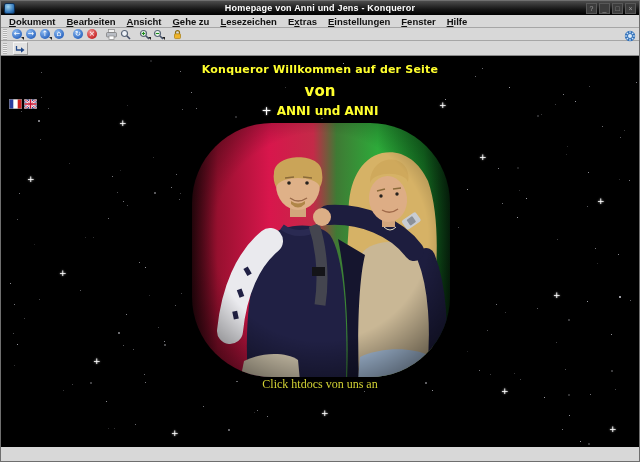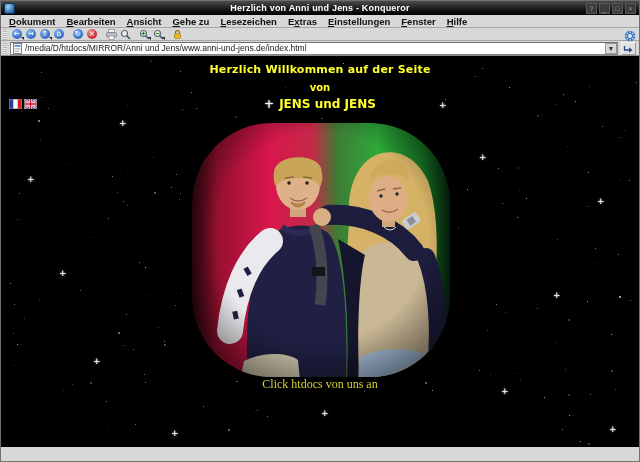--- a/index.html
+++ b/index.html
@@ -54,21 +54,21 @@
 
   
   .content { height:391px; position:relative; background:#000; overflow:hidden; flex:0 0 auto; }
   .starfield { position:absolute; inset:0; z-index:0; }
   .starfield i { position:absolute; background:#cfcfd8; border-radius:50%; display:block; }
   .starfield b { position:absolute; color:#fff; font-size:9px; font-weight:normal;
                  font-family:"DejaVu Sans",sans-serif; text-shadow:0 0 2px #fff; }
   .heading { position:absolute; top:7px; left:0; right:0; text-align:center; z-index:1;
              color:#ffff2e; font-family:"DejaVu Sans",sans-serif; }
   .h1 { font-size:11px; font-weight:bold; letter-spacing:.2px; }
-  .h2 { font-size:10px; font-weight:bold; margin-top:6px;text-align:center; }
+  .h2 { font-size:15px; font-weight:bold; margin-top:6px;text-align:center; }
   .h3 { font-size:12px; font-weight:bold; margin-top:4px; }
   .sparkle { color:#fff; text-shadow:0 0 2px #fff; font-weight:normal; margin-right:5px; }
   .flags { position:absolute; left:8px; top:43px; display:flex; gap:2px; z-index:1; }
   .photo { position:absolute; left:185px; top:63px; width:270px; height:262px; z-index:1; }
   .caption { position:absolute; top:321px; left:0; right:0; text-align:center; z-index:1;
              color:#d2d234; font-family:"Liberation Serif",serif; font-size:12px; }
 
   
   .statusbar { height:15px; background:#d8d8d8; border-top:1px solid #f0f0f0; display:flex;
                align-items:center; padding:1px 2px; flex:0 0 auto; }
@@ -78,21 +78,21 @@
   .grip { width:11px; height:11px; margin-left:2px;
           background:linear-gradient(135deg,transparent 0 45%,#a8a8a8 45% 52%,transparent 52% 65%,#a8a8a8 65% 72%,transparent 72% 85%,#a8a8a8 85% 92%,transparent 92%); }
 </style>
 </head>
 <body>
 
 <div class="window">
 
   <div class="titlebar">
     <div class="win-icon"></div>
-    <div class="apptitle">Herzlich von Anni und Jens - Konqueror</div>
+    <div class="apptitle">Homepage von Anni und Jens - Konqueror</div>
     <div class="winbtns">
       <div class="winbtn">?</div>
       <div class="winbtn">_</div>
       <div class="winbtn">□</div>
       <div class="winbtn">×</div>
     </div>
   </div>
 
   <div class="menubar">
       <span class="menu-item"><u>D</u>okument</span>
@@ -183,31 +183,20 @@
           <line x1="9.4" y1="2.6" x2="8" y2="4"></line>
             <line x1="4" y1="8" x2="2.6" y2="9.4"></line>
         </g>
         <circle cx="6" cy="6" r="2" fill="#dcebf8"></circle>
       </svg>
     </div>
   </div>
 
   <div class="addressbar">
     <div class="handle"></div>
-    <div class="addr-field">
-      <svg width="9" height="11">
-        <rect x="0.5" y="0.5" width="8" height="10" fill="#fff" stroke="#5a6678" stroke-width="0.8"></rect>
-        <rect x="1.5" y="1.8" width="6" height="2.2" fill="#6aa3e0"></rect>
-        <line x1="1.5" y1="5.5" x2="7.5" y2="5.5" stroke="#9aa" stroke-width="0.7"></line>
-        <line x1="1.5" y1="7" x2="7.5" y2="7" stroke="#9aa" stroke-width="0.7"></line>
-        <line x1="1.5" y1="8.5" x2="6" y2="8.5" stroke="#9aa" stroke-width="0.7"></line>
-      </svg>
-      <span class="addr-text">/media/D/htdocs/MIRROR/Anni und Jens/www.anni-und-jens.de/index.html</span>
-      <span class="addr-drop">▼</span>
-    </div>
     <div class="go-btn">
       <svg width="11" height="11">
         <path d="M1.5,3 V7 H7" fill="none" stroke="#234a8a" stroke-width="1.3"></path>
         <path d="M6,4.2 L9.5,7 L6,9.8 Z" fill="#234a8a"></path>
       </svg>
     </div>
   </div>
 
   <div class="content">
     <div class="starfield">
@@ -399,23 +388,23 @@
         <b style="left: 552px; top: 234px;">+</b>
         <b style="left: 608px; top: 368px;">+</b>
         <b style="left: 118px; top: 62px;">+</b>
         <b style="left: 500px; top: 330px;">+</b>
         <b style="left: 596px; top: 140px;">+</b>
         <b style="left: 58px; top: 212px;">+</b>
         <b style="left: 438px; top: 44px;">+</b>
       </div>
 
     <div class="heading">
-      <div class="h1">Herzlich Willkommen auf der Seite</div>
+      <div class="h1">Konqueror Willkommen auf der Seite</div>
       <div class="h2">von</div>
-      <div class="h3"><span class="sparkle">+</span><span>JENS und JENS</span></div>
+      <div class="h3"><span class="sparkle">+</span><span>ANNI und ANNI</span></div>
     </div>
 
     <div class="flags">
       <svg width="13" height="10" viewBox="0 0 13 10">
         <rect width="13" height="10" fill="#fff"></rect>
         <rect width="4.3" height="10" fill="#2a3b9f"></rect>
         <rect x="8.7" width="4.3" height="10" fill="#d02020"></rect>
         <rect x="0.3" y="0.3" width="12.4" height="9.4" fill="none" stroke="#888" stroke-width="0.6"></rect>
       </svg>
       <svg width="13" height="10" viewBox="0 0 13 10">

